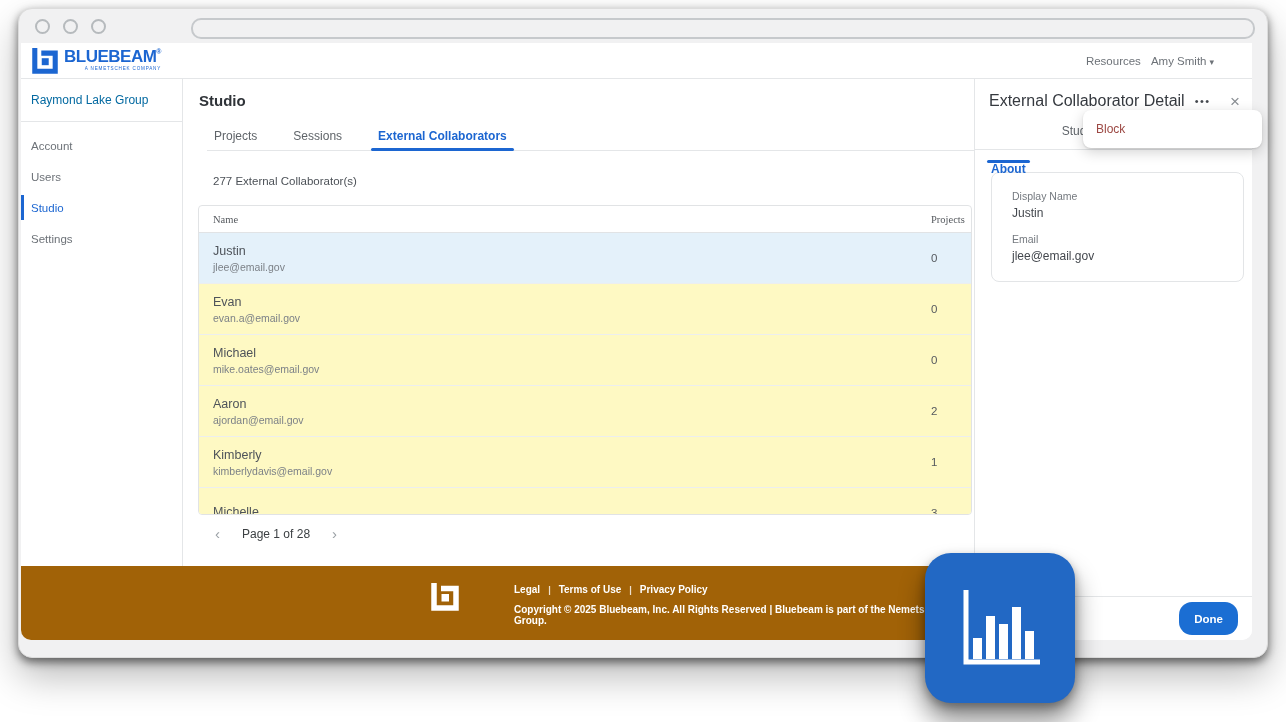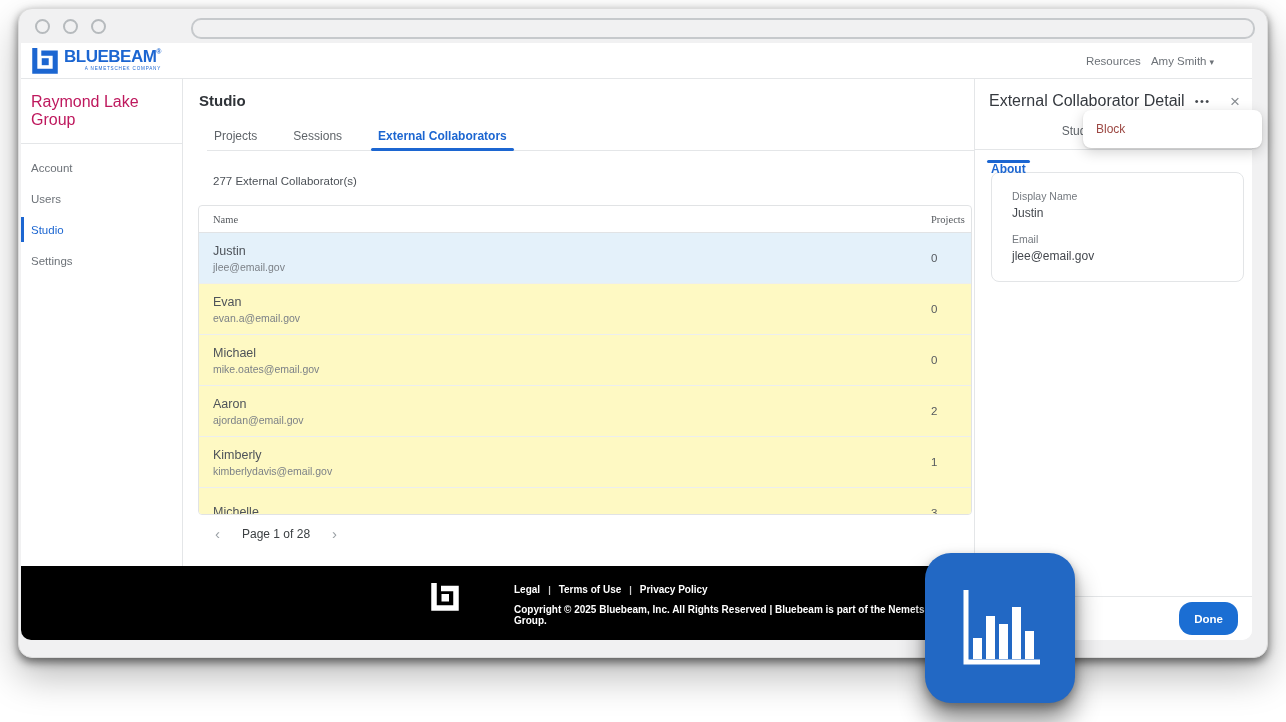--- a/index.html
+++ b/index.html
@@ -35,21 +35,21 @@
   .header-link { color:#6d7278; font-size:11.5px; cursor:pointer; }
   .user-menu { color:#6d7278; font-size:11.5px; cursor:pointer; }
   .caret { font-size:9px; color:#6d7278; margin-left:3px; }
 
   .app-body { flex:1; display:flex; min-height:0; }
   .left-col { flex:1; display:flex; flex-direction:column; min-width:0; }
   .content-row { flex:1; display:flex; min-height:0; }
 
   
   .sidebar { width:162px; flex:0 0 162px; border-right:1px solid #e4e6e8; padding-top:14px; }
-  .org-name { padding:0 10px 14px 10px; font-size:16px; color:#be185d; }
+  .org-name { padding:0 10px 14px 10px; font-size:12px; color:#0369a1; }
   .sidebar-divider { border-top:1px solid #e4e6e8; }
   .side-nav { padding-top:8px; }
   .side-item { position:relative; height:31px; display:flex; align-items:center;
     padding-left:10px; font-size:11.5px; color:#6d7278; cursor:pointer; }
   .side-item.active { color:#1c66d1; }
   .side-item.active::before { content:""; position:absolute; left:0; top:3px; bottom:3px; width:3px; background:#1c66d1; }
 
   
   .main { flex:1; min-width:0; padding-top:13px; position:relative; }
   .page-title { font-size:15px; font-weight:bold; color:#2f3338; margin-left:16px; }
@@ -71,21 +71,21 @@
   .cell-name { flex:1; min-width:0; }
   .row-name { font-size:12.5px; color:#4e535a; }
   .row-email { font-size:10.5px; color:#7c8187; margin-top:3px; }
   .cell-proj { width:40px; flex:0 0 40px; font-size:11.5px; color:#55595e; }
 
   .pagination { display:flex; align-items:center; gap:22px; margin:11px 0 0 32px; }
   .page-chevron { color:#9aa0a5; font-size:15px; cursor:pointer; line-height:1; }
   .page-label { font-size:12px; color:#3c4043; }
 
   
-  .footer { flex:0 0 74px; background:#000000; position:relative; color:#fff; }
+  .footer { flex:0 0 74px; background:#a16207; position:relative; color:#fff; }
   .footer-mark { position:absolute; left:410px; top:17px; }
   .footer-text { position:absolute; left:493px; top:18px; }
   .footer-links { display:flex; align-items:center; gap:8px; font-size:10px; font-weight:bold; }
   .footer-link { cursor:pointer; }
   .footer-sep { color:rgba(255,255,255,.8); font-size:9px; }
   .footer-copy { margin-top:9px; font-size:10px; font-weight:bold; }
 
   
   .panel { width:278px; flex:0 0 278px; border-left:1px solid #e4e6e8; background:#fff;
     display:flex; flex-direction:column; }

